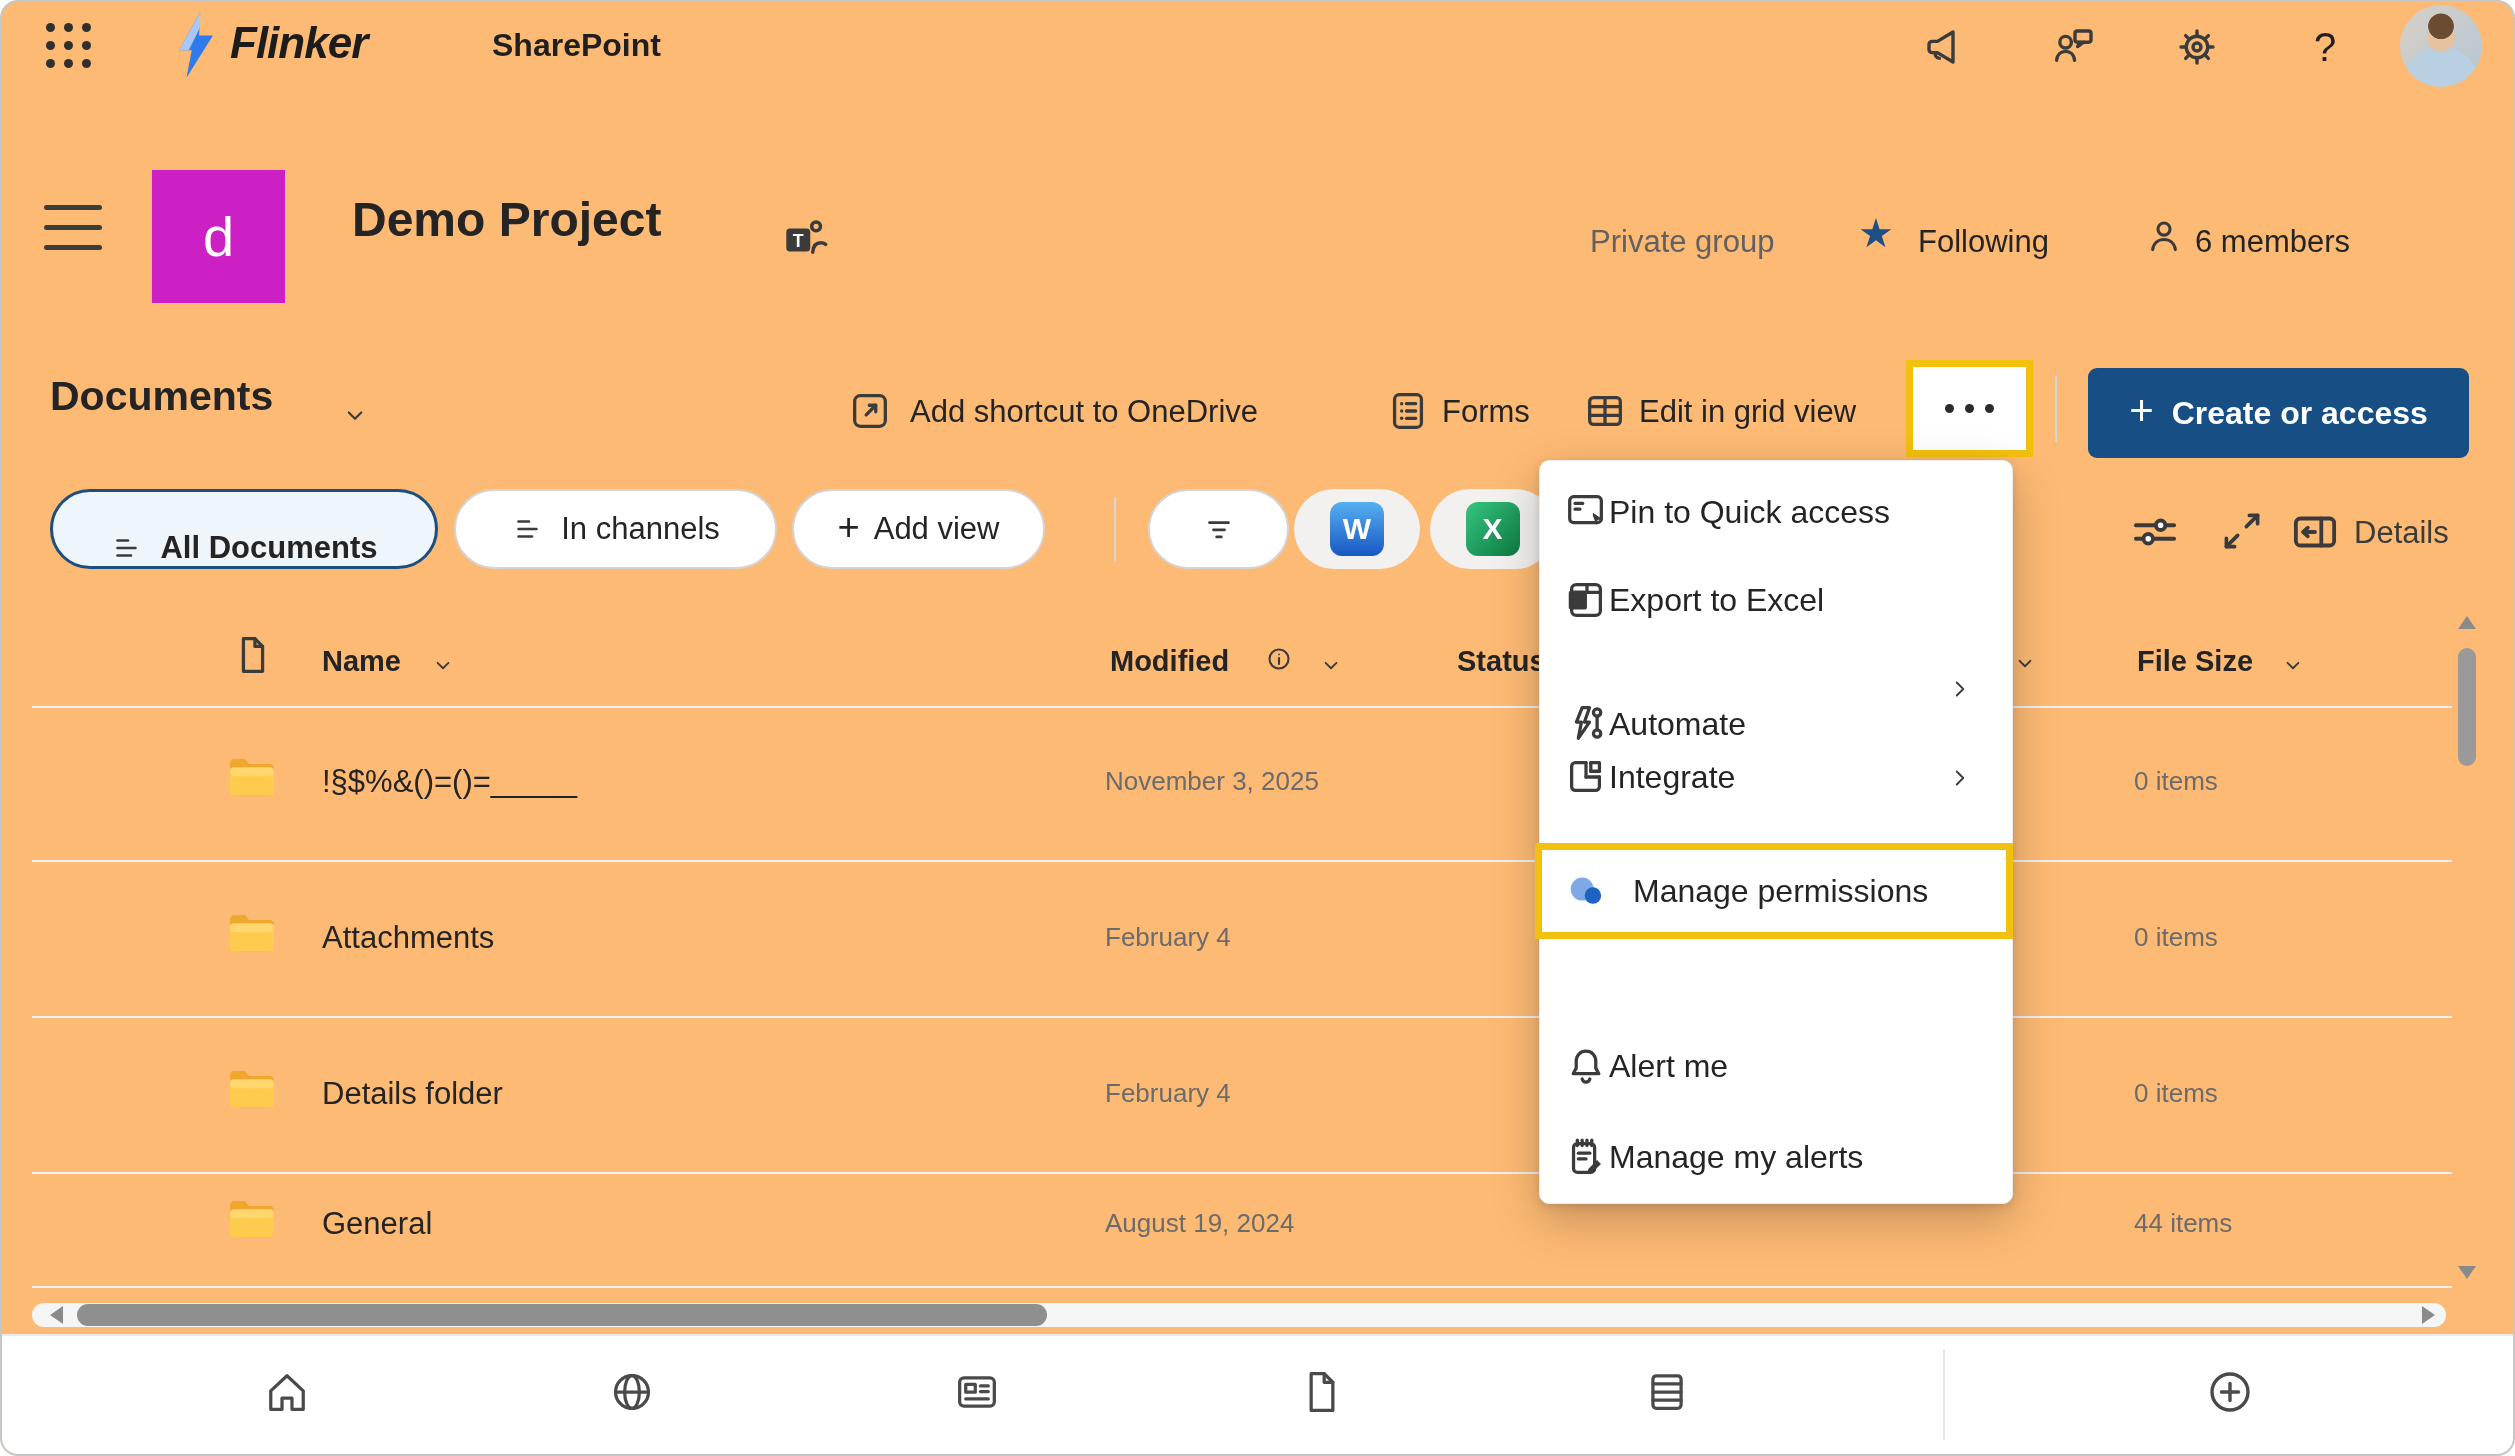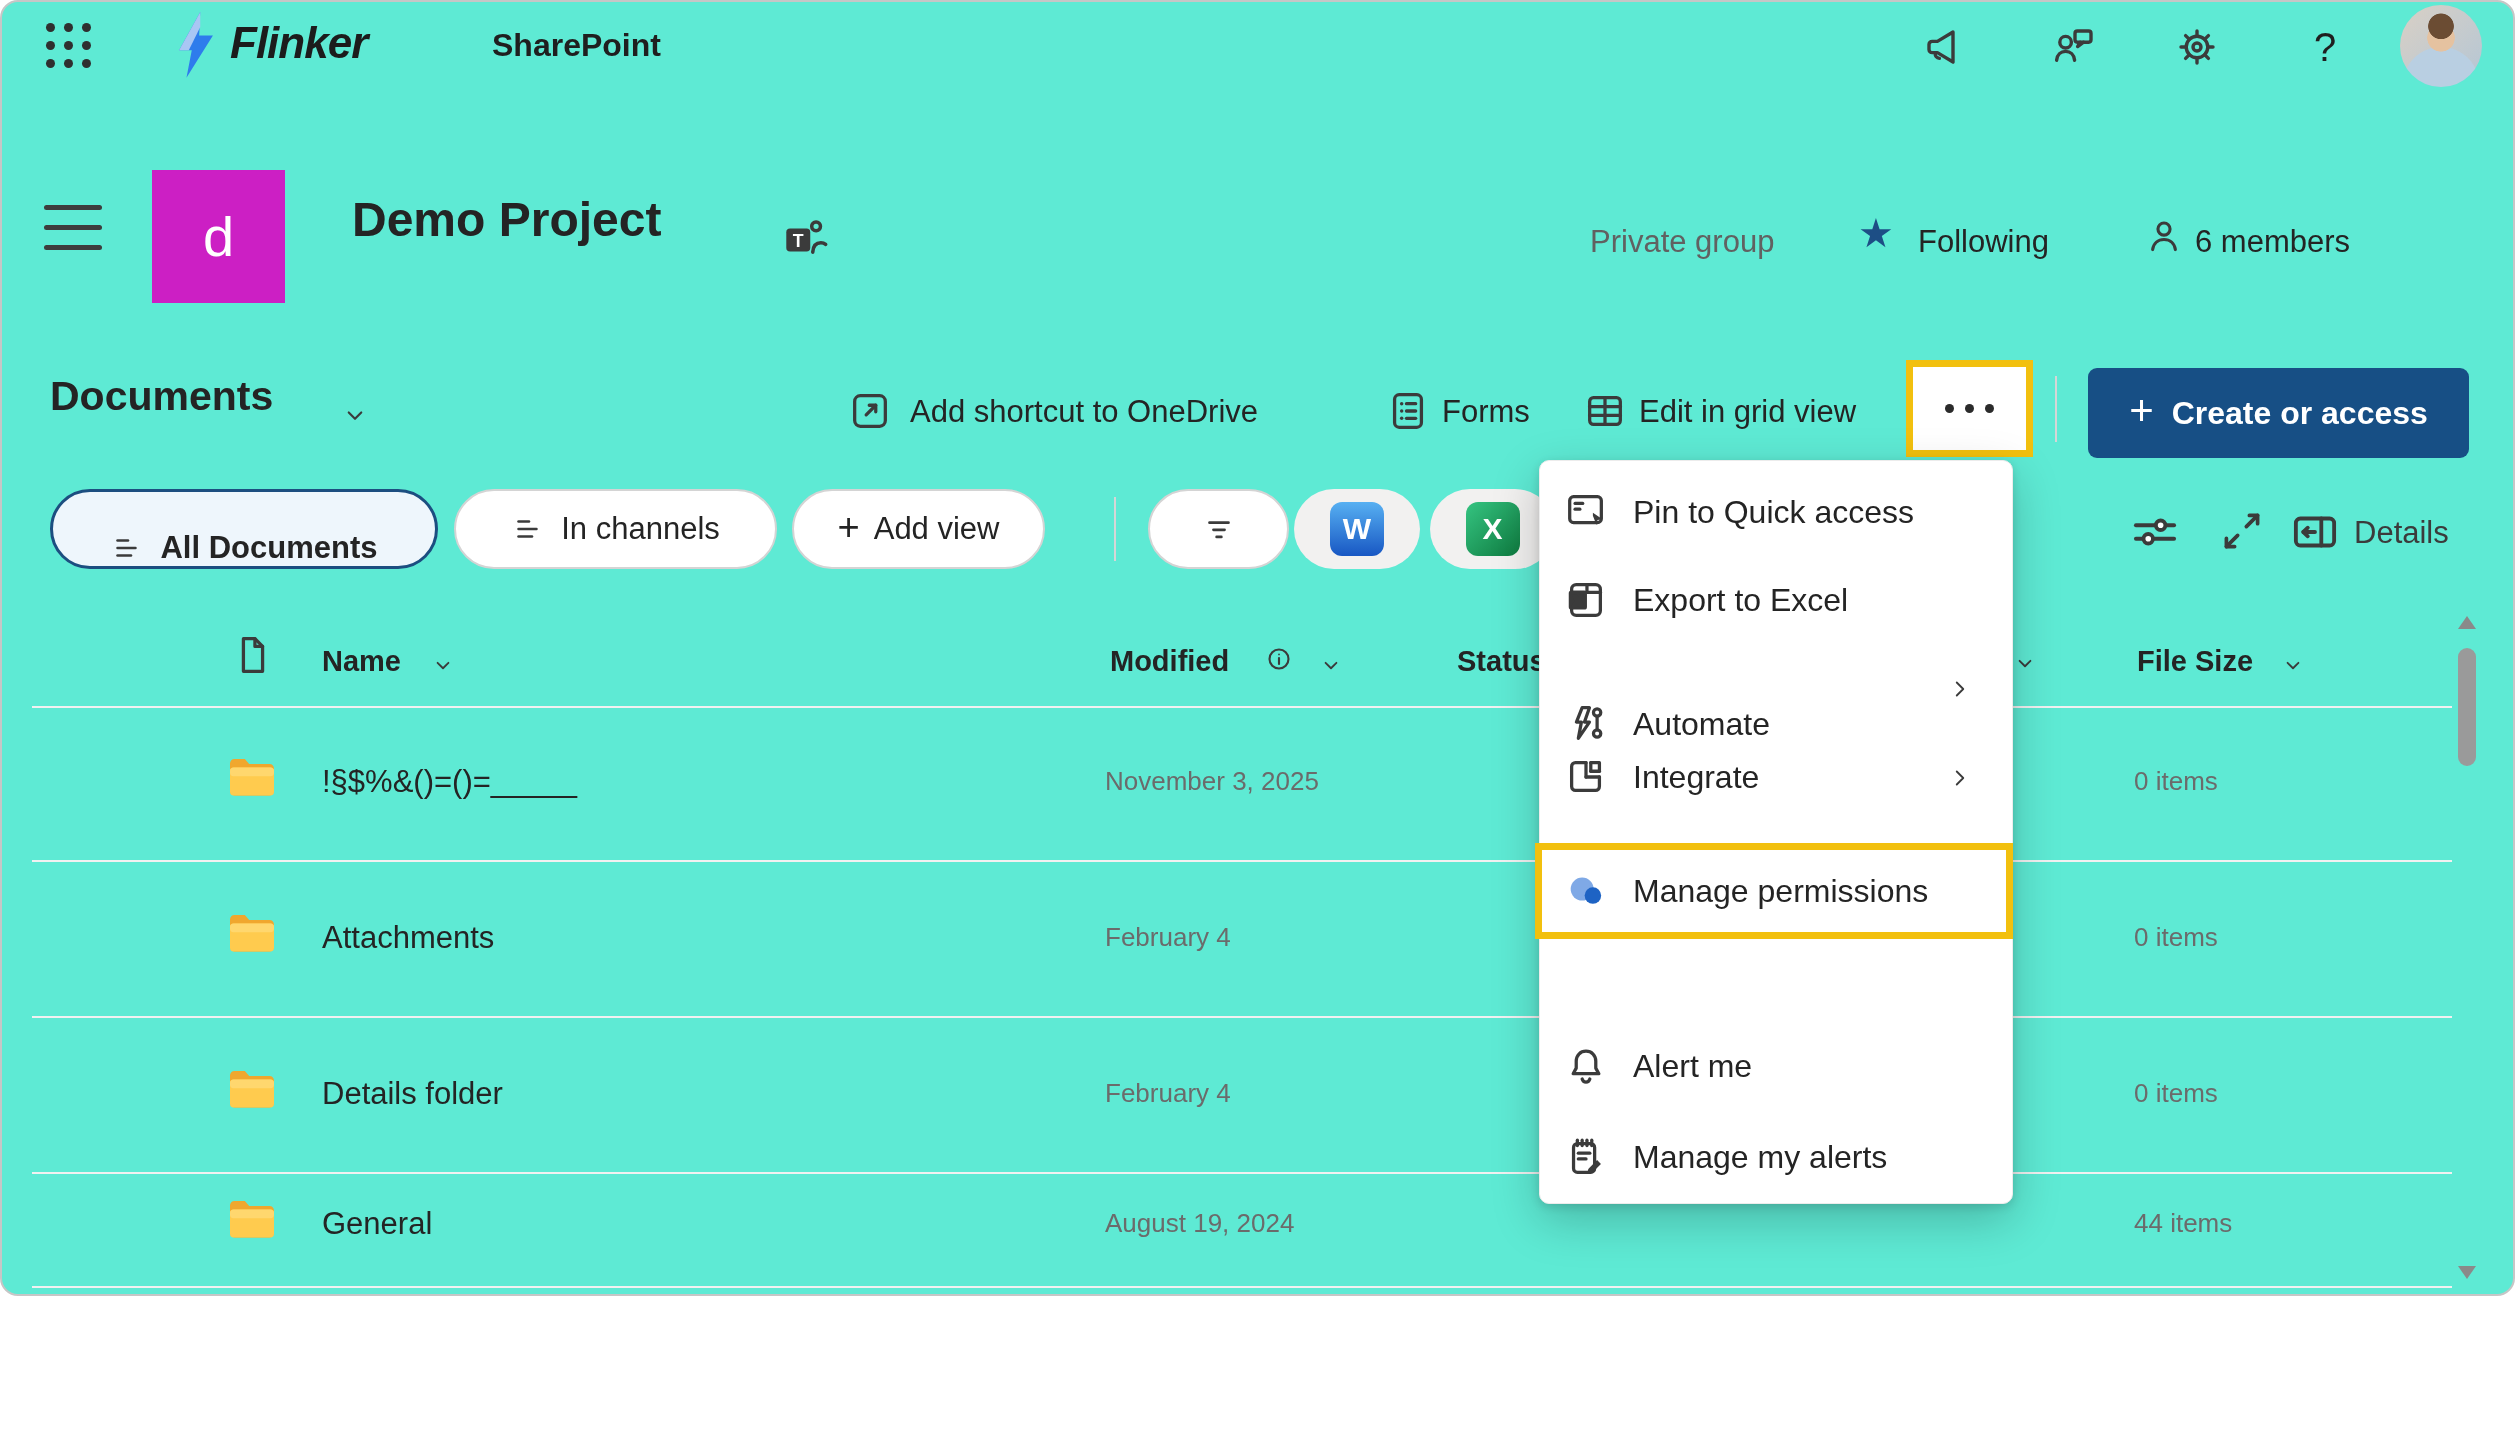--- a/index.html
+++ b/index.html
@@ -1,16 +1,16 @@
 <!DOCTYPE html>
 <html><head>
 <meta charset="utf-8">
 <style>
   html,body{margin:0;padding:0;background:#fff;}
-  .app{position:relative;width:2515px;height:1296px;background:#5eead4;border:2px solid #c6c6c6;
+  .app{position:relative;width:2515px;height:1456px;background:#fdba74;border:2px solid #c6c6c6;
        border-radius:18px;overflow:hidden;box-sizing:border-box;
        font-family:"Liberation Sans","DejaVu Sans",sans-serif;color:#242424;}
   .abs{position:absolute;}
   .ic{stroke:#3b3b3b;fill:none;stroke-width:1.7;stroke-linecap:round;stroke-linejoin:round;}
   .icthin{stroke:#4a4a4a;fill:none;stroke-width:1.5;stroke-linecap:round;stroke-linejoin:round;}
   
   .waffle{left:44px;top:21px;width:46px;height:46px;display:grid;grid-template-columns:repeat(3,9px);
           grid-template-rows:repeat(3,9px);gap:9px;cursor:pointer;}
   .waffle i{background:#2f2f2f;border-radius:50%;}
   .brandname{left:228px;top:16px;font-size:44px;font-weight:800;font-style:italic;letter-spacing:-1px;color:#1c1c1c;}
@@ -56,21 +56,21 @@
   .xsq{background:linear-gradient(135deg,#35c481,#0e7a3f);}
   .detailstext{left:2352px;top:513px;font-size:31px;color:#3b3b3b;cursor:pointer;}
   
   .hdr{top:643px;font-size:29px;font-weight:600;}
   .cellname{font-size:31px;}
   .cellgray{font-size:26px;color:#6b6b6b;}
   .rowsep{left:30px;width:2420px;height:2px;background:#f1f1f1;}
   
   .menu{left:1537px;top:458px;width:472px;height:742px;background:#fff;border:1px solid #ececec;border-radius:10px;
         box-shadow:0 16px 48px rgba(0,0,0,.22),0 3px 10px rgba(0,0,0,.12);z-index:50;}
-  .mitem{position:absolute;left:1561px;width:420px;height:88px;display:flex;align-items:center;gap:24px;
+  .mitem{position:absolute;left:1561px;width:420px;height:88px;display:flex;align-items:center;
          font-size:32px;z-index:51;cursor:pointer;text-align:center;}
   .mpbox{left:1533px;top:841px;width:478px;height:96px;border:7px solid #f2c00e;background:#fff;box-sizing:border-box;
          display:flex;align-items:center;gap:24px;padding-left:21px;font-size:32px;z-index:55;cursor:pointer;}
   .subchev{position:absolute;left:1945px;z-index:52;}
   
   .htrack{left:30px;top:1301px;width:2414px;height:24px;background:#f5f5f5;border-radius:12px;}
   .hthumb{left:75px;top:1302px;width:970px;height:22px;background:#8f8f8f;border-radius:11px;z-index:5;cursor:pointer;}
   .tri{width:0;height:0;}
   .tri.up{border-left:9px solid transparent;border-right:9px solid transparent;border-bottom:13px solid #8a8a8a;}
   .tri.down{border-left:9px solid transparent;border-right:9px solid transparent;border-top:13px solid #8a8a8a;}

